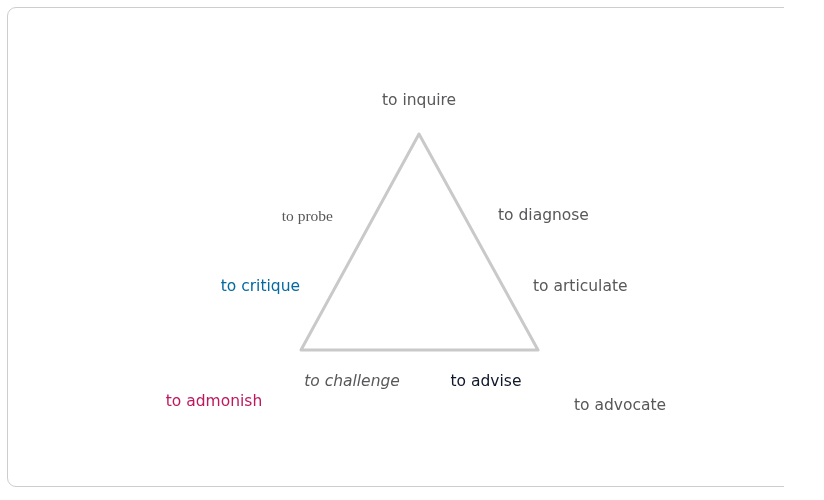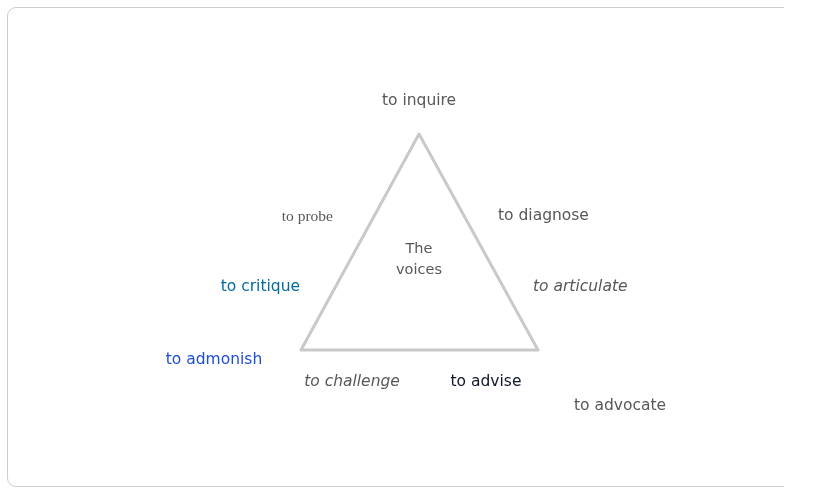--- a/index.html
+++ b/index.html
@@ -65,32 +65,30 @@
 <div id="canvas">
 
   <div class="frame" style="border-color: rgb(205, 205, 205); background: rgb(255, 255, 255);"></div>
 
   <svg class="triangle-layer" viewBox="0 0 824 500" width="824" height="500" aria-hidden="true">
     <polygon id="tri" points="419,134 538,350 301,350" fill="none" stroke="#c9c9c9" stroke-width="3" stroke-linejoin="round" stroke-linecap="round"></polygon>
   </svg>
 
   <div class="label center-anchor" style="left: 419px; top: 93px; color: rgb(88, 88, 90);">to inquire</div>
 
-  <div class="center-text" style="left: 419px; top: 238px; color: rgb(88, 88, 90);">The
-voices</div>
 
   <div class="label right-anchor" style="left: 333px; top: 208px; color: rgb(88, 88, 90); font-family: Liberation Serif, serif;">to probe</div>
 
   <div class="label right-anchor" style="left: 300px; top: 279px; color: #0369a1;">to critique</div>
 
   <div class="label" style="left: 498px; top: 208px; color: rgb(88, 88, 90);">to diagnose</div>
 
-  <div class="label" style="left: 533px; top: 279px; color: rgb(88, 88, 90); font-style: italic;">to articulate</div>
+  <div class="label" style="left: 533px; top: 279px; color: rgb(88, 88, 90);">to articulate</div>
 
-  <div class="label center-anchor" style="left: 214px; top: 352px; color: #1d4ed8;">to admonish</div>
+  <div class="label center-anchor" style="left: 214px; top: 394px; color: #be185d;">to admonish</div>
 
   <div class="label center-anchor" style="left: 352px; top: 374px; color: rgb(88, 88, 90); font-style: italic;">to challenge</div>
 
   <div class="label center-anchor" style="left: 486px; top: 374px; color: #0f172a;">to advise</div>
 
   <div class="label center-anchor" style="left: 620px; top: 374px; color: rgb(88, 88, 90); margin-top: 24px;">to advocate</div>
 
 </div>
 
 </body></html>

